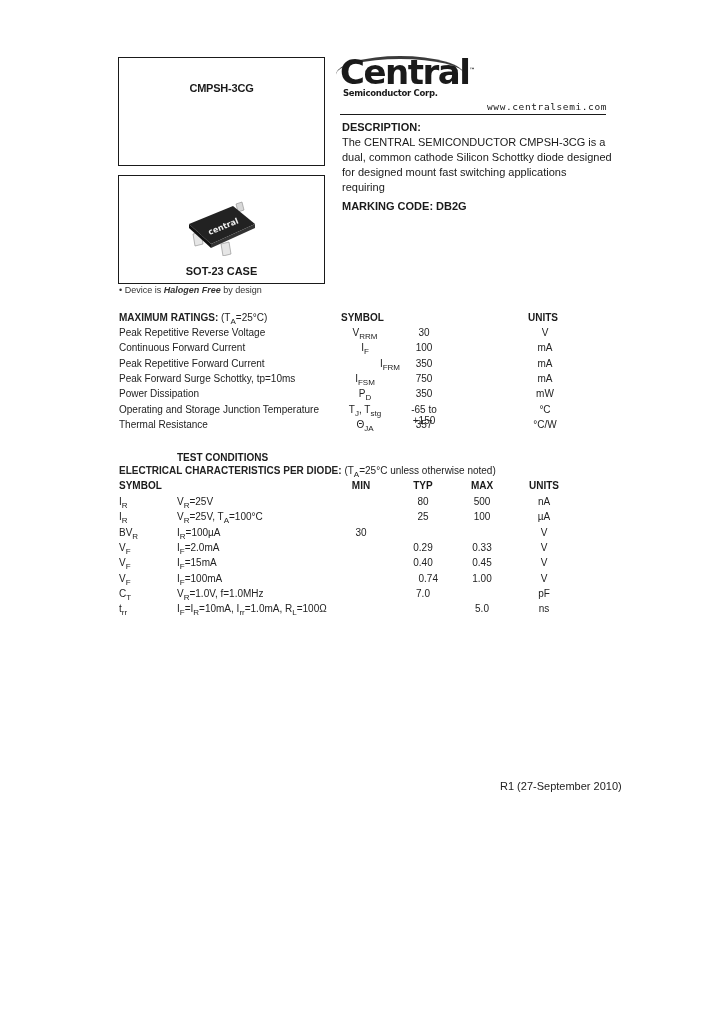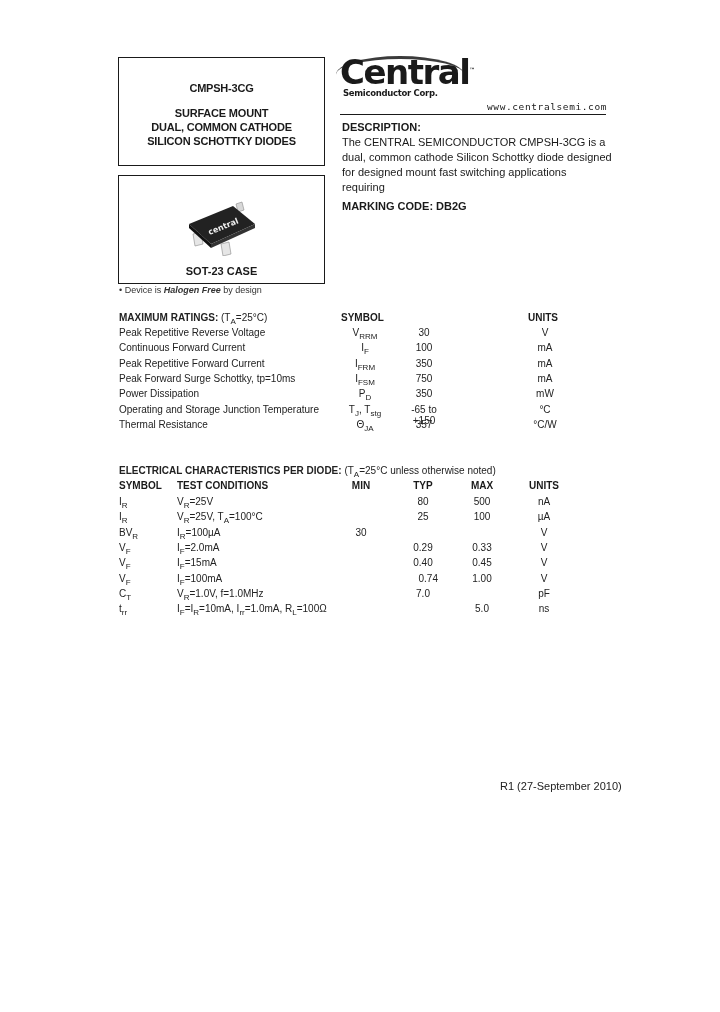--- a/index.html
+++ b/index.html
@@ -36,25 +36,20 @@
   .tbl-text { font-size: 10px; color: #222; }
   .hdr { font-weight: bold; font-size: 10px; }
   sub { font-size: 8px; vertical-align: -3px; line-height: 0; }
   .c { text-align: center; }
 </style>
 </head>
 <body>
 
 <div class="box title-box">
   <div class="part">CMPSH-3CG</div>
-  <div class="desc">
-    <div>SURFACE MOUNT</div>
-    <div>DUAL, COMMON CATHODE</div>
-    <div>SILICON SCHOTTKY DIODES</div>
-  </div>
 </div>
 
 <div class="box case-box">
   <svg class="abs" style="left:62px;top:24px;" width="80" height="56" viewBox="0 0 80 56">
 
     <polygon points="55,4 61,2 63,10 57,12" fill="#d8d8d8" stroke="#888" stroke-width="0.6"></polygon>
     <polygon points="12,34 20,32 22,44 14,46" fill="#e6e6e6" stroke="#888" stroke-width="0.6"></polygon>
     <polygon points="40,44 48,42 50,54 42,56" fill="#e6e6e6" stroke="#888" stroke-width="0.6"></polygon>
 
     <polygon points="8,24 52,6 74,24 30,44" fill="#222"></polygon>
@@ -89,21 +84,21 @@
 <div id="max-rows">
     <div class="abs tbl-text" style="left:119px;top:327px;">Peak Repetitive Reverse Voltage</div>
     <div class="abs tbl-text c" style="left:330px;top:327px;width:70px;"><span>V<sub>RRM</sub></span></div>
     <div class="abs tbl-text c" style="left:404px;top:327px;width:40px;">30</div>
     <div class="abs tbl-text c" style="left:525px;top:327px;width:40px;">V</div>
     <div class="abs tbl-text" style="left:119px;top:342.3px;">Continuous Forward Current</div>
     <div class="abs tbl-text c" style="left:330px;top:342.3px;width:70px;"><span>I<sub>F</sub></span></div>
     <div class="abs tbl-text c" style="left:404px;top:342.3px;width:40px;">100</div>
     <div class="abs tbl-text c" style="left:525px;top:342.3px;width:40px;">mA</div>
     <div class="abs tbl-text" style="left:119px;top:357.6px;">Peak Repetitive Forward Current</div>
-    <div class="abs tbl-text c" style="left:330px;top:357.6px;width:70px;"><span>I<sub>FRM</sub></span></div>
+    <div class="abs tbl-text c" style="left:330px;top:357.6px;width:70px;text-align:right;"><span>I<sub>FRM</sub></span></div>
     <div class="abs tbl-text c" style="left:404px;top:357.6px;width:40px;">350</div>
     <div class="abs tbl-text c" style="left:525px;top:357.6px;width:40px;">mA</div>
     <div class="abs tbl-text" style="left:119px;top:372.9px;">Peak Forward Surge Schottky, tp=10ms</div>
     <div class="abs tbl-text c" style="left:330px;top:372.9px;width:70px;"><span>I<sub>FSM</sub></span></div>
     <div class="abs tbl-text c" style="left:404px;top:372.9px;width:40px;">750</div>
     <div class="abs tbl-text c" style="left:525px;top:372.9px;width:40px;">mA</div>
     <div class="abs tbl-text" style="left:119px;top:388.2px;">Power Dissipation</div>
     <div class="abs tbl-text c" style="left:330px;top:388.2px;width:70px;"><span>P<sub>D</sub></span></div>
     <div class="abs tbl-text c" style="left:404px;top:388.2px;width:40px;">350</div>
     <div class="abs tbl-text c" style="left:525px;top:388.2px;width:40px;">mW</div>
@@ -112,21 +107,21 @@
     <div class="abs tbl-text c" style="left:404px;top:403.5px;width:40px;">-65 to +150</div>
     <div class="abs tbl-text c" style="left:525px;top:403.5px;width:40px;">°C</div>
     <div class="abs tbl-text" style="left:119px;top:418.8px;">Thermal Resistance</div>
     <div class="abs tbl-text c" style="left:330px;top:418.8px;width:70px;"><span>Θ<sub>JA</sub></span></div>
     <div class="abs tbl-text c" style="left:404px;top:418.8px;width:40px;">357</div>
     <div class="abs tbl-text c" style="left:525px;top:418.8px;width:40px;">°C/W</div>
   </div>
 
 <div class="abs tbl-text" style="left:119px;top:465px;text-align:center;"><b class="hdr">ELECTRICAL CHARACTERISTICS PER DIODE:</b> <span>(T</span><sub>A</sub><span>=25°C unless otherwise noted)</span></div>
 <div class="abs hdr" style="left:119px;top:480px;">SYMBOL</div>
-<div class="abs hdr" style="left:177px;top:480px;">TEST CONDITIONS</div>
+<div class="abs hdr" style="left:177px;top:452px;">TEST CONDITIONS</div>
 <div class="abs hdr c" style="left:346px;top:480px;width:30px;">MIN</div>
 <div class="abs hdr c" style="left:408px;top:480px;width:30px;">TYP</div>
 <div class="abs hdr c" style="left:467px;top:480px;width:30px;">MAX</div>
 <div class="abs hdr c" style="left:526px;top:480px;width:36px;">UNITS</div>
 
 <div id="elec-rows">
     <div class="abs tbl-text" style="left:119px;top:496px;"><span>I<sub>R</sub></span></div>
     <div class="abs tbl-text" style="left:177px;top:496px;">V<sub>R</sub>=25V</div>
     <div class="abs tbl-text c" style="left:346px;top:496px;width:30px;"></div>
     <div class="abs tbl-text c" style="left:408px;top:496px;width:30px;">80</div>

